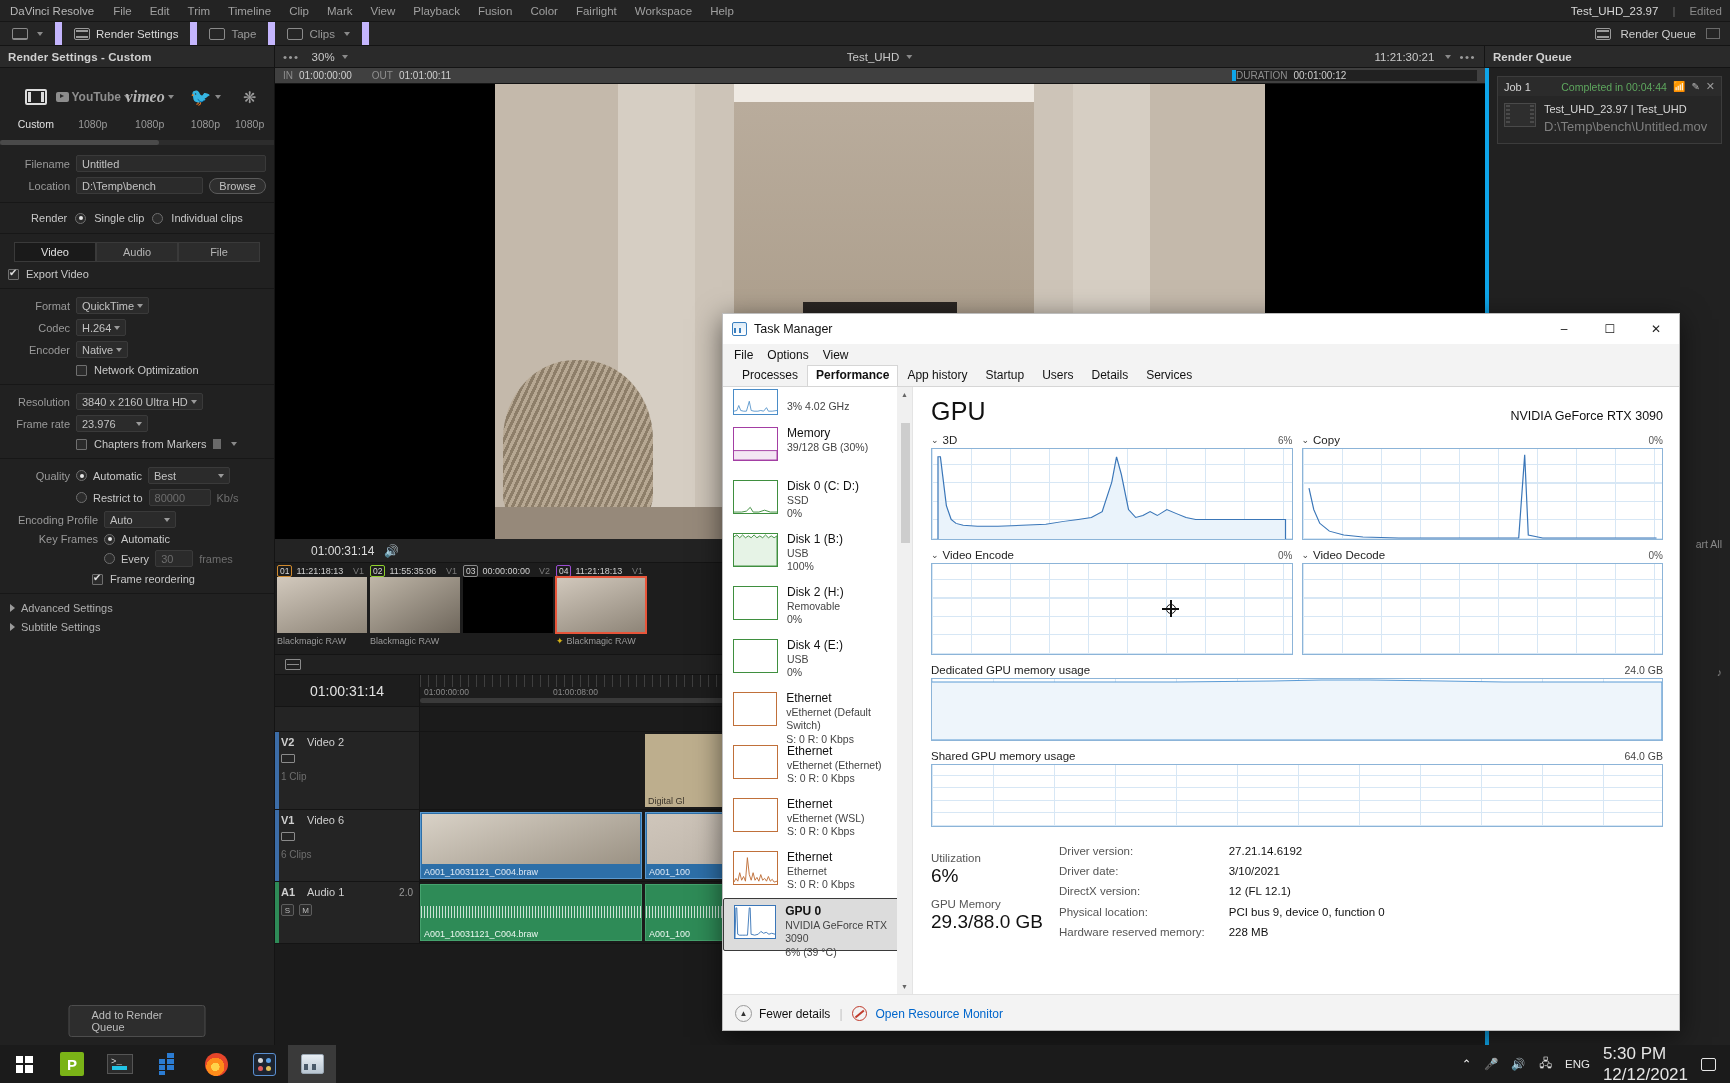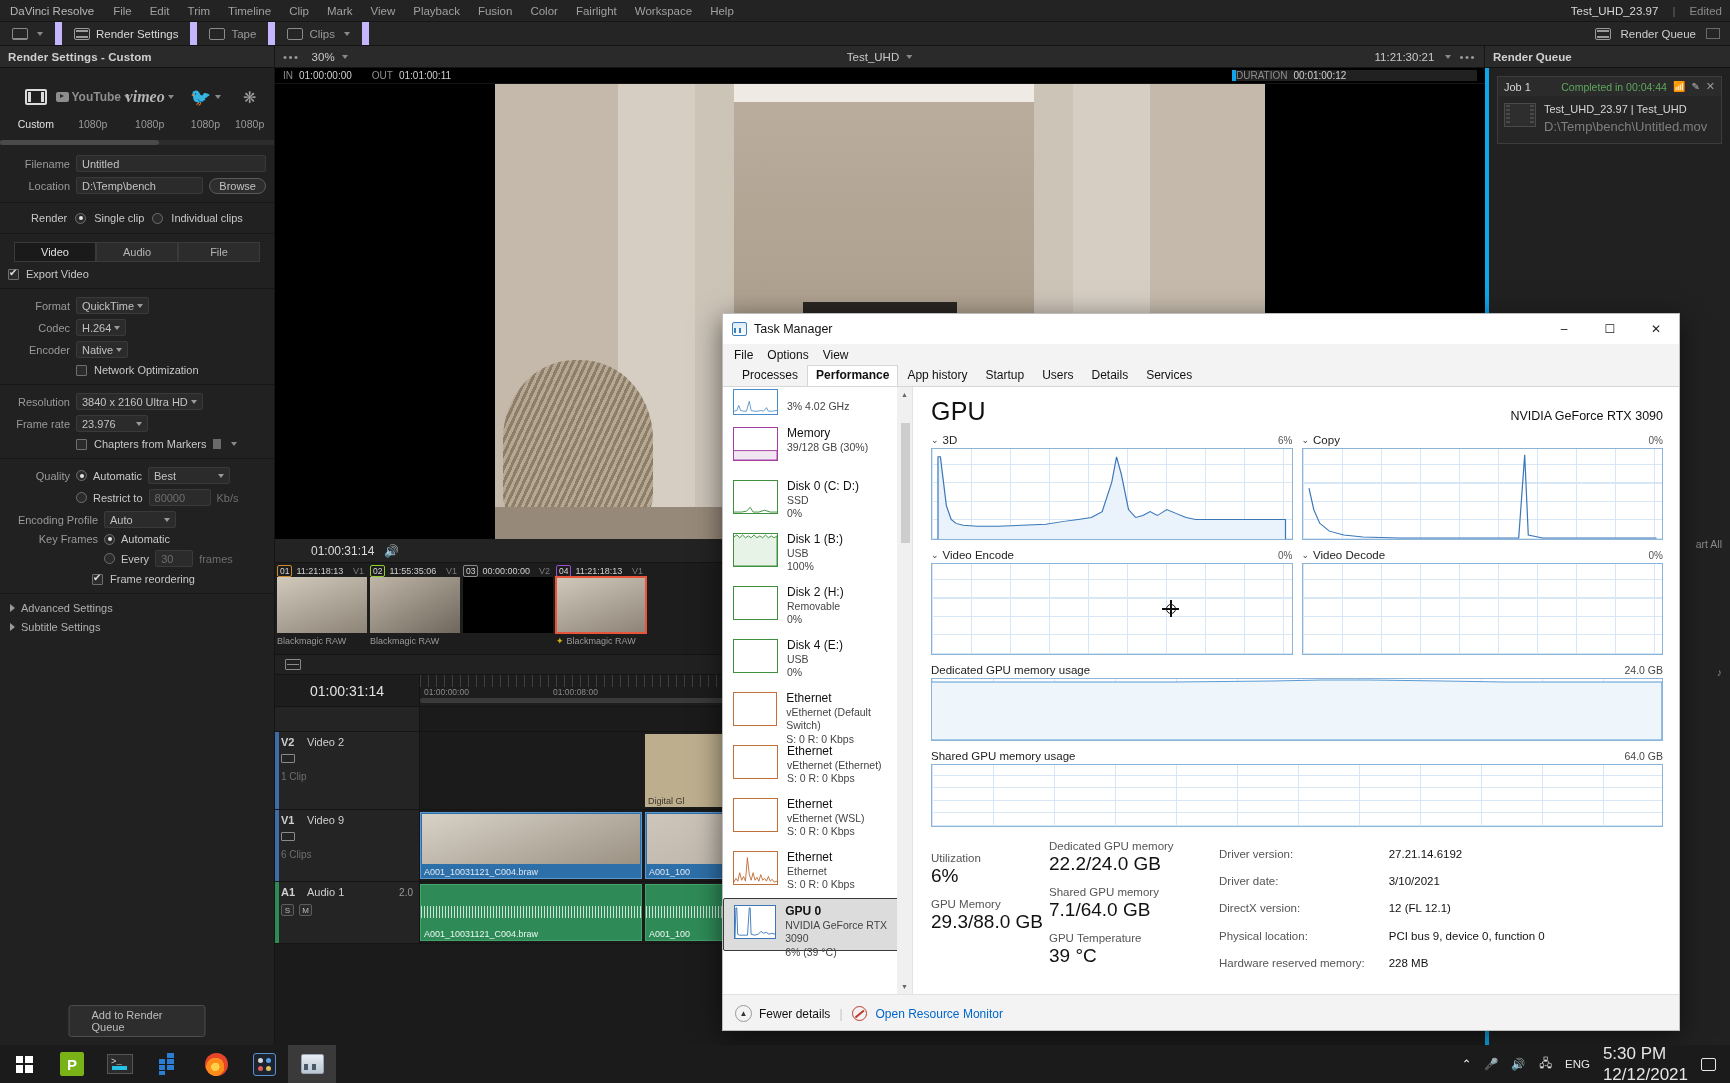--- a/index.html
+++ b/index.html
@@ -105,21 +105,21 @@
   .chk.on:after{content:"✔";position:absolute;left:0px;top:-3px;font-size:10px;color:#e0e0e0;}
   .disclose { display:flex; align-items:center; gap:6px; margin:7px 10px; font-size:11px; color:#b0b0b0;}
   .tri { width:0;height:0;border-top:4px solid transparent;border-bottom:4px solid transparent;
          border-left:5px solid #9a9a9a; }
   .addqueue { position:absolute; bottom:8px; left:50%; transform:translateX(-50%);
               border:1px solid #4d4d4d; border-radius:3px; background:#2d2d2d; color:#bdbdbd;
               font-size:11px; padding:3px 22px; }
 
   
   .center { flex:1; background:#1b1b1b; display:flex; flex-direction:column; position:relative;}
-  .inout { height:16px; background:#000000; display:flex; align-items:center; font-size:10px;
+  .inout { height:16px; background:#404040; display:flex; align-items:center; font-size:10px;
            color:#8e8e8e; padding:0 8px; gap:6px; border-bottom:1px solid #141414;}
   .inout .v { color:#cfcfcf; }
   .inout .right { margin-left:auto; display:flex; gap:6px; align-items:center;}
   .viewer { flex:0 0 455px; background:#000; display:flex; align-items:center; justify-content:center;
             position:relative; overflow:hidden;}
   .photo { width:770px; height:100%; position:relative; overflow:hidden;
            background:linear-gradient(#cfc6ba,#bfb3a5); }
   .photo .wall { position:absolute; inset:0;
     background:
       linear-gradient(90deg,#c4b9ab 0 16%, #d6cec3 16% 26%, #cdc4b8 26% 31%,
@@ -676,21 +676,21 @@
             <div class="clipv2" style="left:225px;right:0">
               <span style="position:absolute;left:3px;bottom:1px;font-size:9px;color:#3a342a">Digital Gl</span>
             </div>
           </div>
         </div>
         <div class="trk" style="height:72px">
           <div class="hdr">
             <span class="accent" style="background:#3c6da8"></span>
             <div class="ln">
                 <span class="num">V1</span>
-              <span>Video 9</span>
+              <span>Video 6</span>
               </div>
             <div class="vico"></div>
             <div class="cnt">6 Clips</div>
           </div>
           <div class="body">
             <div class="clipv1" style="left:0;width:222px">
               <div class="pic"></div>
               <div class="nm">A001_10031121_C004.braw</div>
             </div>
             <div class="clipv1" style="left:225px;right:0">
@@ -974,28 +974,20 @@
           </div>
         <div class="membox"></div>
       </div>
 
       <div class="stats">
         <div class="stcol">
           <div class="stlab">Utilization</div>
           <div class="stval">6%</div>
           <div class="stlab">GPU Memory</div>
           <div class="stval">29.3/88.0 GB</div>
-        </div>
-        <div class="stcol2">
-          <div class="stlab">Dedicated GPU memory</div>
-          <div class="stval">22.2/24.0 GB</div>
-          <div class="stlab">Shared GPU memory</div>
-          <div class="stval">7.1/64.0 GB</div>
-          <div class="stlab">GPU Temperature</div>
-          <div class="stval">39 °C</div>
         </div>
         <table class="infotbl">
           <tbody>
               <tr>
                 <td>Driver version:</td>
               <td>27.21.14.6192</td>
               </tr>
           <tr>
                 <td>Driver date:</td>
               <td>3/10/2021</td>

